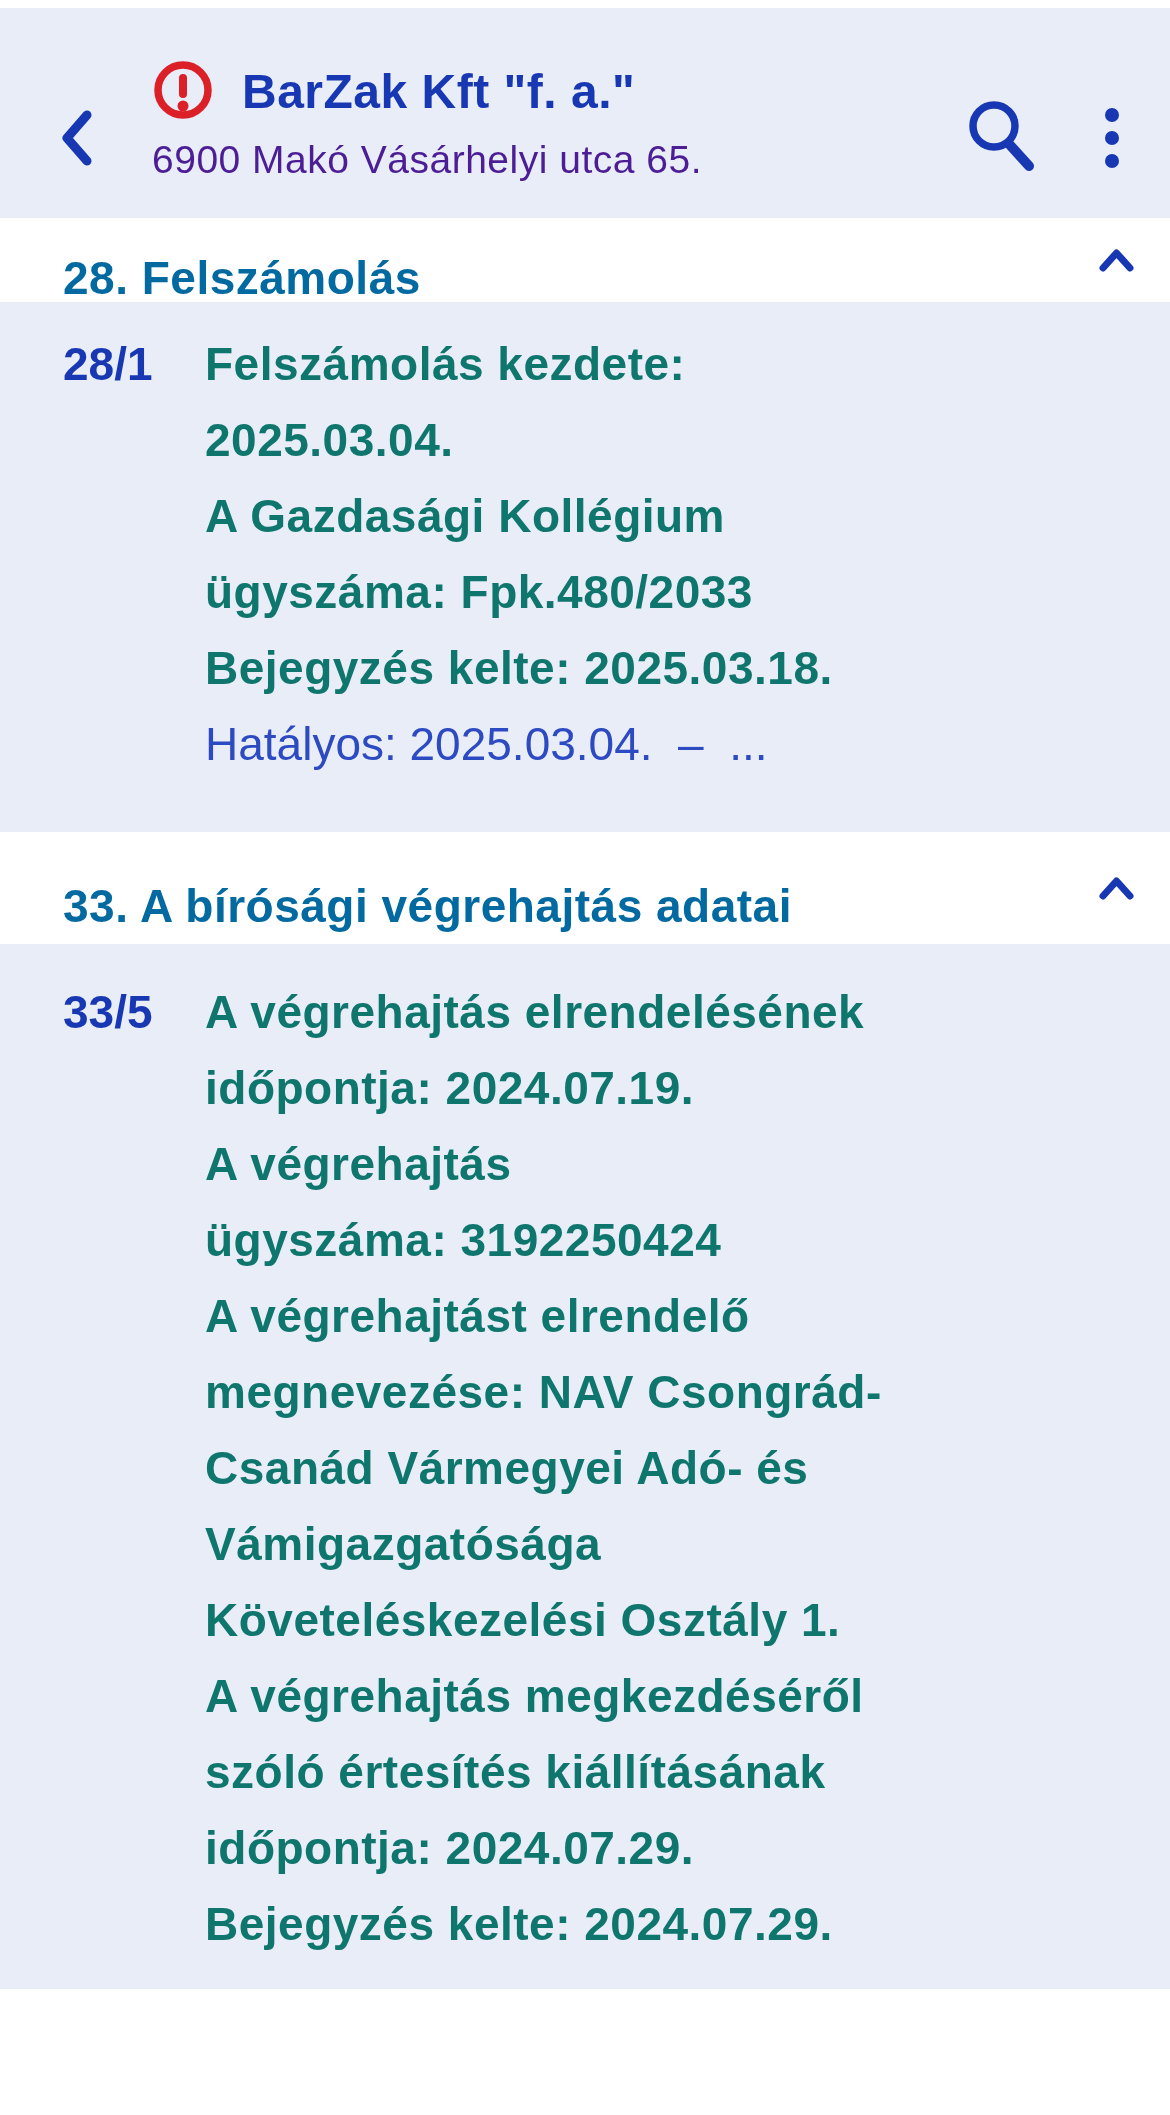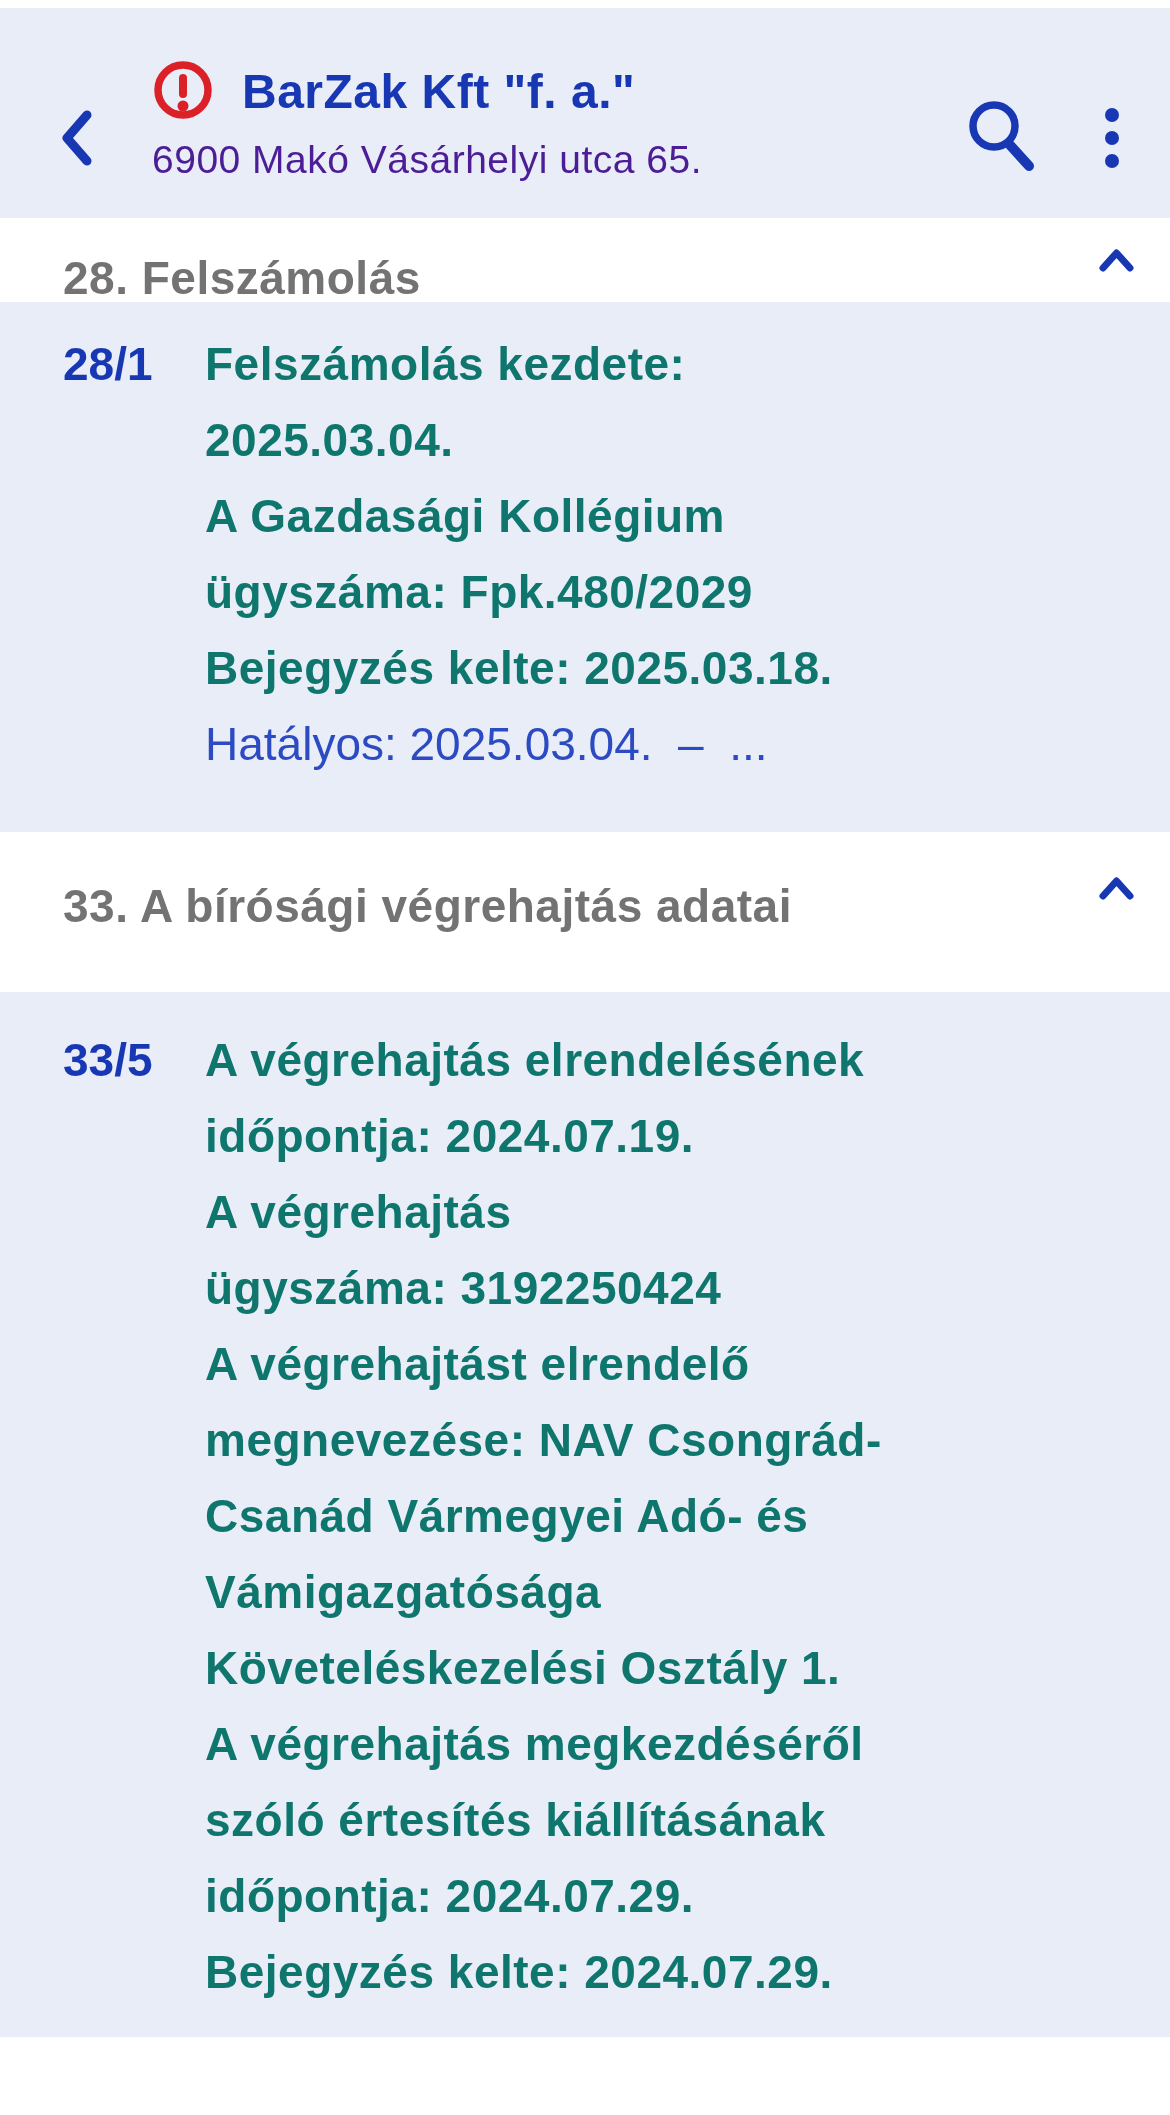--- a/index.html
+++ b/index.html
@@ -52,26 +52,26 @@
   
   .sections { position: absolute; top: 218px; left: 0; width: 1170px; }
   .section-header {
     height: 84px; background: #ffffff;
     display: flex; align-items: center; justify-content: space-between;
     padding: 0 35px 0 63px; box-sizing: border-box;
     cursor: pointer;
   }
   .section:nth-of-type(2) .section-header { height: 112px; }
   .section-title {
-    font-size: 46px; font-weight: bold; color: #737373;
+    font-size: 46px; font-weight: bold; color: #0369a1;
     letter-spacing: 0.5px; white-space: pre; margin-top: 36px;
   }
   .collapse-button { width: 37px; height: 27px; display: inline-flex; color: #1838b3; }
   .section-body { background: #e8edf8; padding: 24px 0 50px; }
-  .section:nth-of-type(2) .section-body { padding: 30px 0 27px; margin-top: 48px; }
+  .section:nth-of-type(2) .section-body { padding: 30px 0 27px; }
   .record { display: flex; padding-left: 63px; }
   .record-number {
     width: 142px; flex: none;
     font-size: 46px; font-weight: bold; color: #1838b3; line-height: 76px;
   }
   .record-lines { flex: 1; min-width: 0; }
   .content-line {
     font-size: 46px; line-height: 76px; color: #0f766e;
     letter-spacing: 0.5px; white-space: pre;
   }
@@ -136,21 +136,21 @@
             </svg>
           </span>
         </div>
         <div class="section-body">
           <div class="record">
             <div class="record-number">28/1</div>
             <div class="record-lines">
               <div class="content-line bold">Felszámolás kezdete:</div>
               <div class="content-line bold">2025.03.04.</div>
               <div class="content-line bold">A Gazdasági Kollégium</div>
-              <div class="content-line bold">ügyszáma: Fpk.480/2029</div>
+              <div class="content-line bold">ügyszáma: Fpk.480/2033</div>
               <div class="content-line bold">Bejegyzés kelte: 2025.03.18.</div>
               <div class="content-line regular">Hatályos: 2025.03.04.  –  ...</div>
             </div>
           </div>
         </div>
       </section>
       <section class="section">
         <div class="section-header">
           <span class="section-title">33. A bírósági végrehajtás adatai</span>
           <span class="collapse-button">

